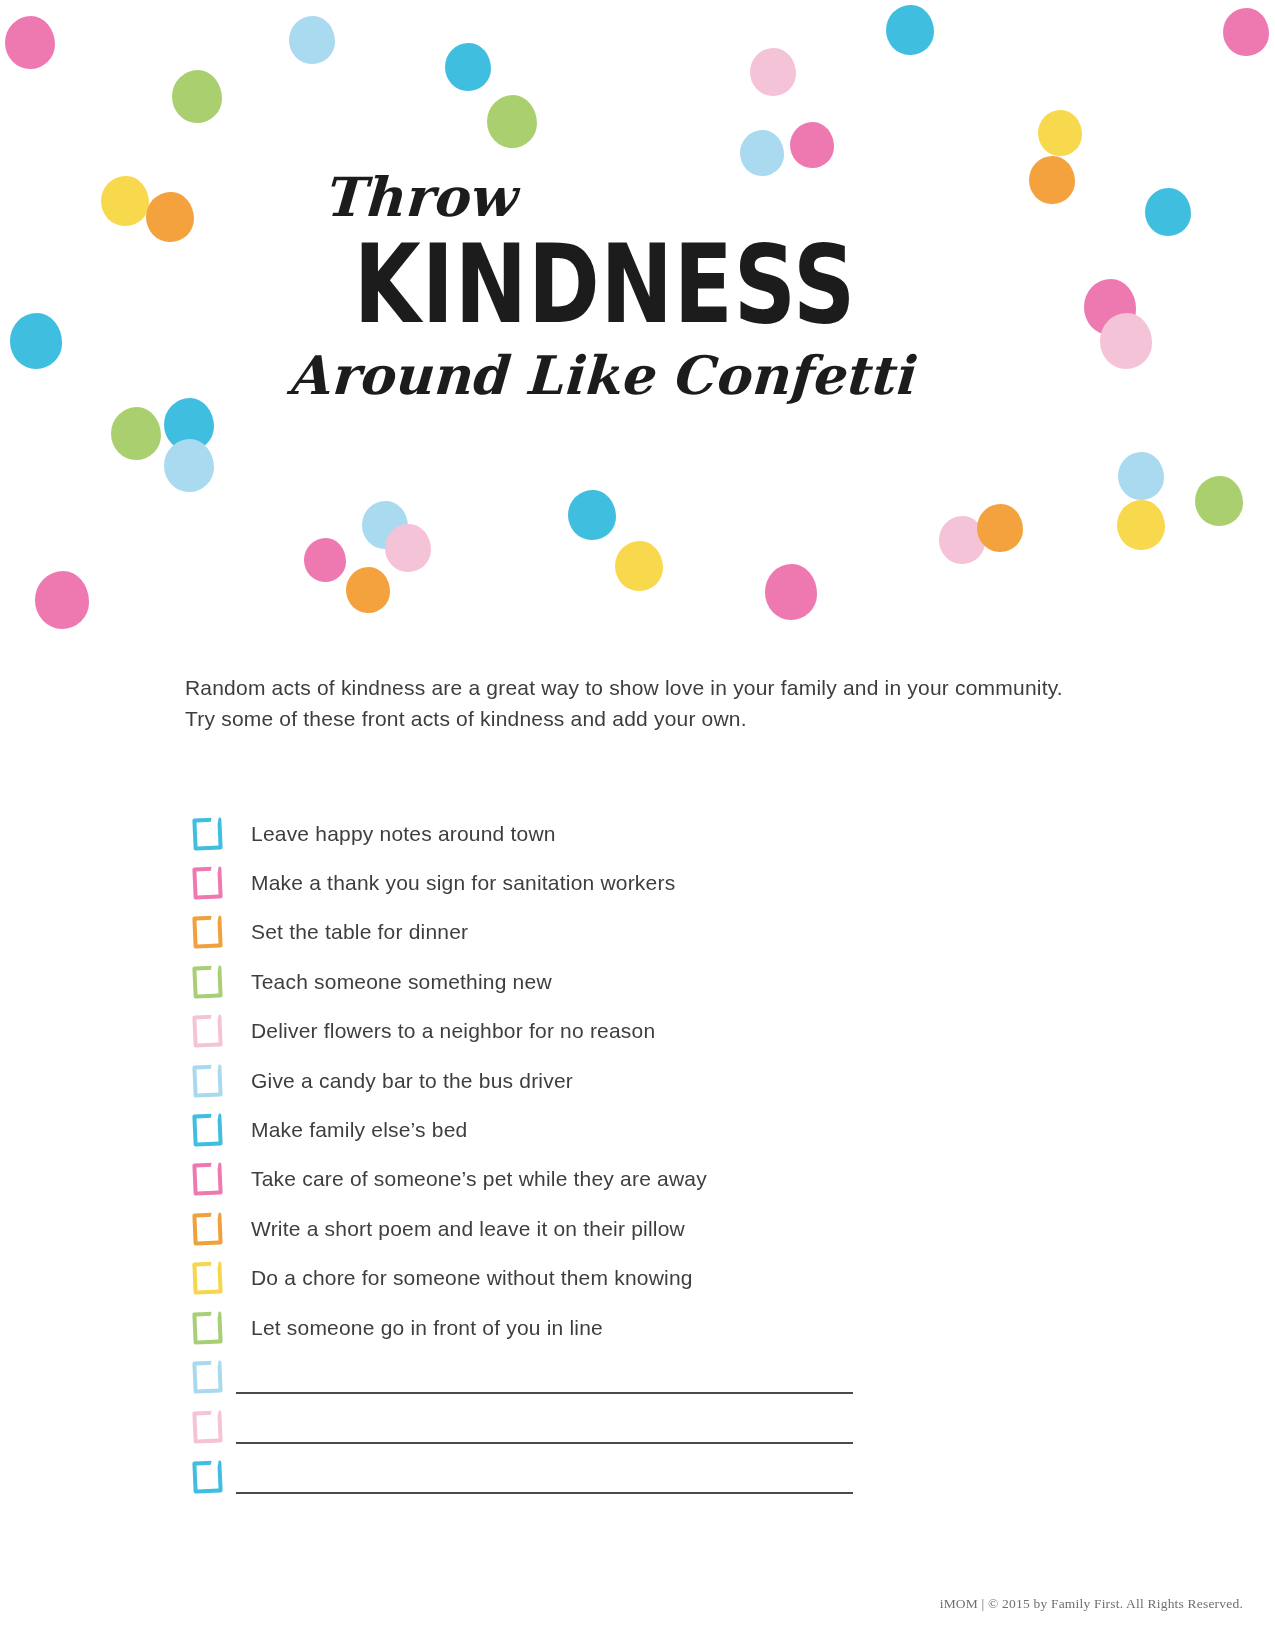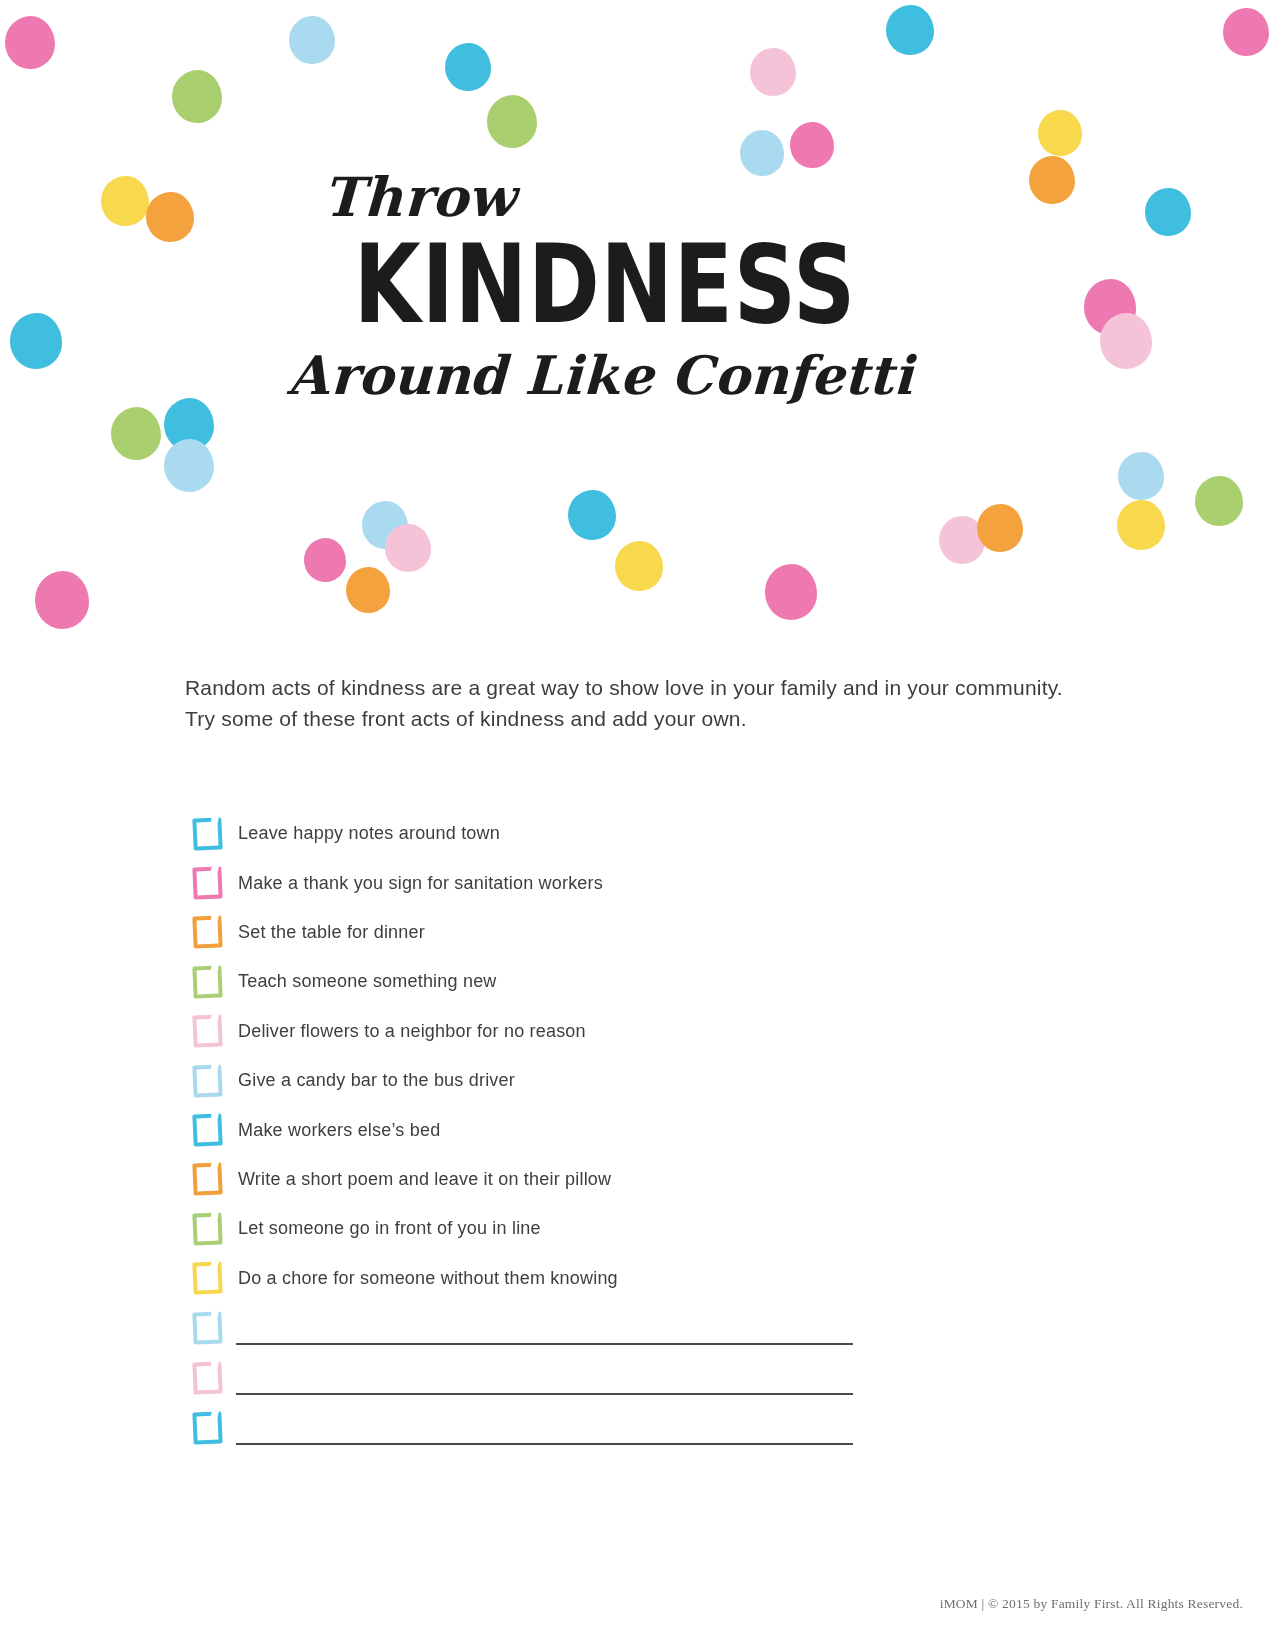--- a/index.html
+++ b/index.html
@@ -101,22 +101,22 @@
     content: "";
     position: absolute;
     top: -6px;
     right: -1px;
     width: 7px;
     height: 7px;
     background: #ffffff;
     transform: rotate(12deg);
   }
   .check-label {
-    margin-left: 16px;
-    font-size: 18px;
+    margin-left: 29px;
+    font-size: 21px;
     color: #3e3e3e;
     letter-spacing: 0.2px;
   }
   .blank-row { height: 50px; }
   .write-line {
     margin-left: 14px;
     width: 617px;
     height: 30px;
     align-self: center;
     border-bottom: 2px solid #4a4a4a;
@@ -205,33 +205,37 @@
     <li class="check-row">
       <span class="checkbox" style="border-color: rgb(244, 195, 216);"></span>
       <span class="check-label">Deliver flowers to a neighbor for no reason</span>
     </li>
     <li class="check-row">
       <span class="checkbox" style="border-color: rgb(169, 217, 236);"></span>
       <span class="check-label">Give a candy bar to the bus driver</span>
     </li>
     <li class="check-row">
       <span class="checkbox" style="border-color: rgb(63, 190, 224);"></span>
-      <span class="check-label">Make workers else’s bed</span>
+      <span class="check-label">Make family else’s bed</span>
+    </li>
+    <li class="check-row">
+      <span class="checkbox" style="border-color: rgb(238, 121, 177);"></span>
+      <span class="check-label">Take care of someone’s pet while they are away</span>
     </li>
     <li class="check-row">
       <span class="checkbox" style="border-color: rgb(240, 160, 60);"></span>
       <span class="check-label">Write a short poem and leave it on their pillow</span>
     </li>
     <li class="check-row">
+      <span class="checkbox" style="border-color: rgb(246, 214, 76);"></span>
+      <span class="check-label">Do a chore for someone without them knowing</span>
+    </li>
+    <li class="check-row">
       <span class="checkbox" style="border-color: rgb(168, 207, 117);"></span>
       <span class="check-label">Let someone go in front of you in line</span>
-    </li>
-    <li class="check-row">
-      <span class="checkbox" style="border-color: rgb(246, 214, 76);"></span>
-      <span class="check-label">Do a chore for someone without them knowing</span>
     </li>
 
     <li class="check-row blank-row">
       <span class="checkbox" style="border-color: rgb(169, 217, 236);"></span>
       <span class="write-line"></span>
     </li>
     <li class="check-row blank-row">
       <span class="checkbox" style="border-color: rgb(244, 195, 216);"></span>
       <span class="write-line"></span>
     </li>

